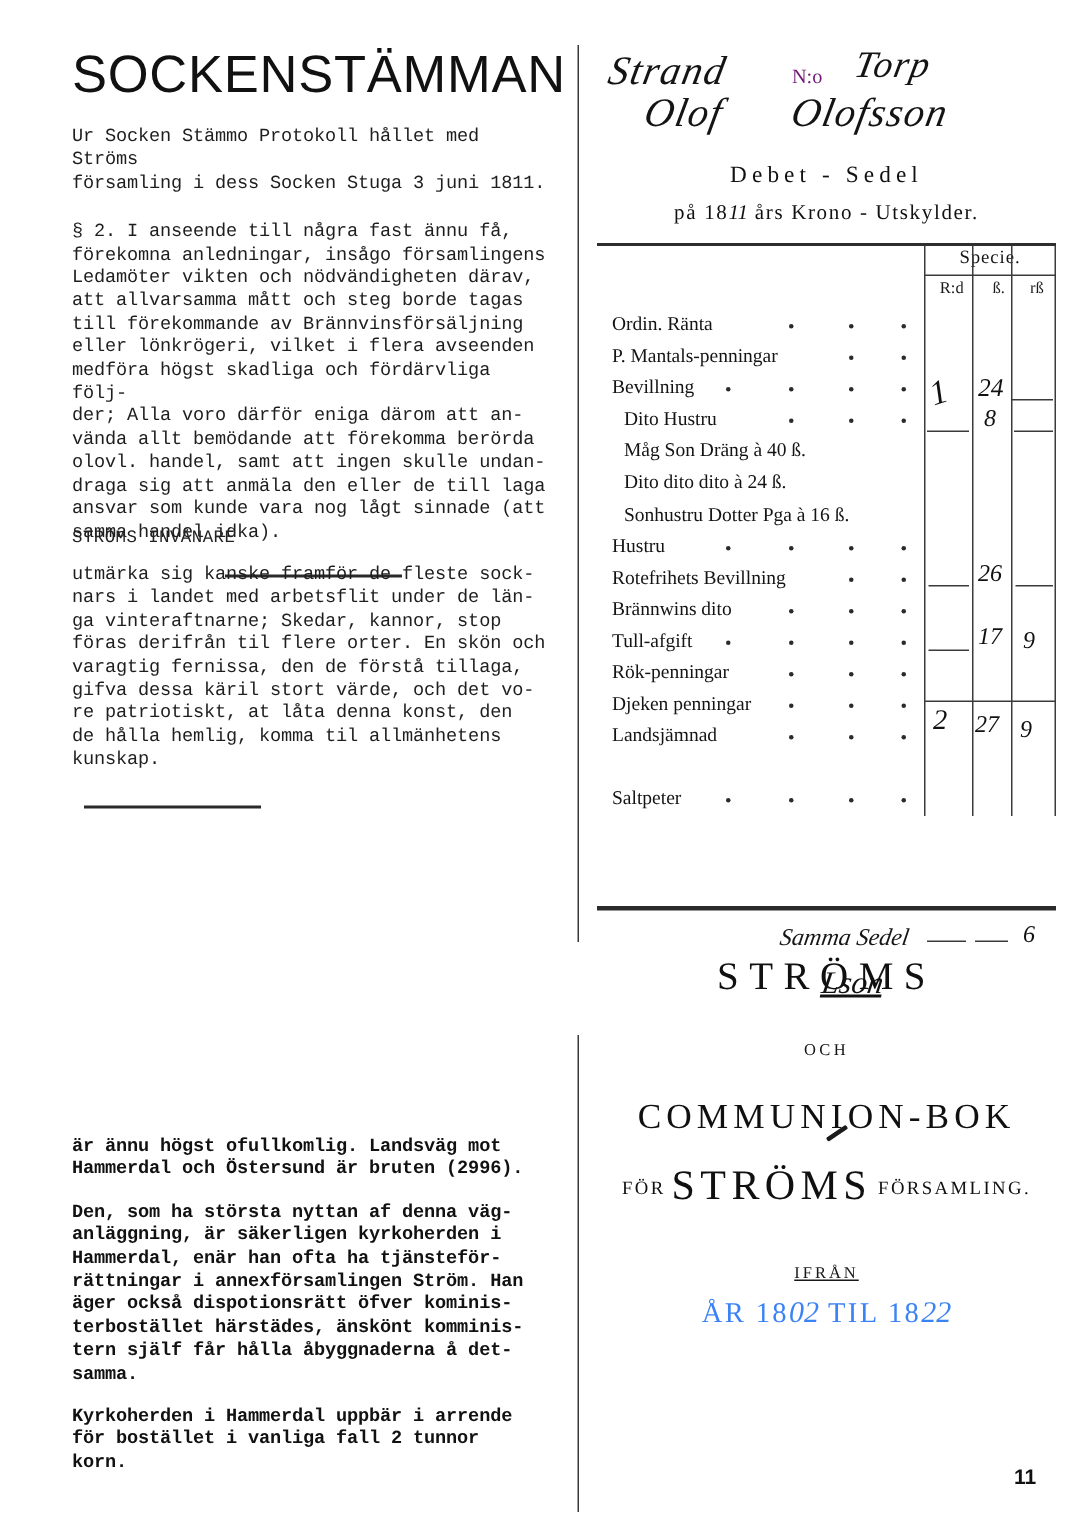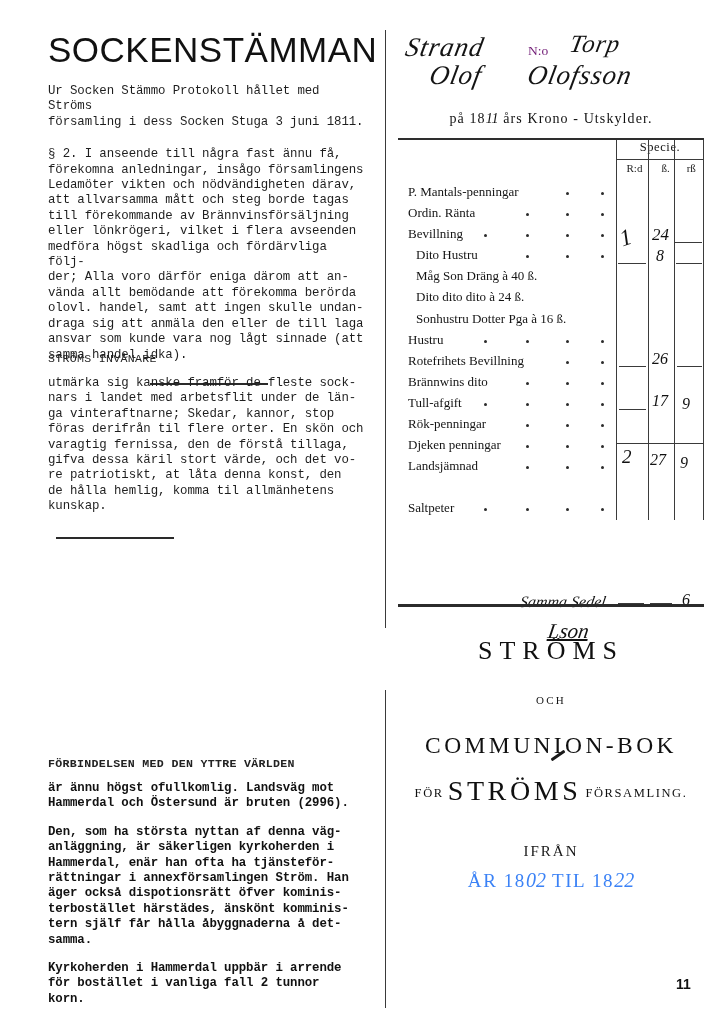--- a/index.html
+++ b/index.html
@@ -208,22 +208,23 @@
   }
   .fh-3{
     margin:16px 0 0 0;
     font-family:"Liberation Serif", serif;
     color:#101010;white-space:nowrap;
   }
   .fh-3 .sm{font-size:12.5px;letter-spacing:1.6px;vertical-align:3px;}
   .fh-3 .bg{font-size:28px;letter-spacing:3.6px;}
   .fh-ifran{
     font-family:"Liberation Serif", serif;
-    font-size:15px;letter-spacing:2px;color:#181818;
+    font-size:11px;letter-spacing:2px;color:#181818;
     margin:36px 0 0 0;
+    text-decoration:underline;
   }
   .fh-ar{
     font-family:"Liberation Serif", serif;
     font-size:19px;letter-spacing:1.6px;color:#3b82f6;
     margin:9px 0 0 0;white-space:nowrap;
   }
   .fh-ar .hwdig{
     font-style:italic;font-size:20px;letter-spacing:0;
   }
   .tick{
@@ -274,21 +275,20 @@
 föras derifrån til flere orter. En skön och
 varagtig fernissa, den de förstå tillaga,
 gifva dessa käril stort värde, och det vo-
 re patriotiskt, at låta denna konst, den
 de hålla hemlig, komma til allmänhetens
 kunskap.</p>
     <div class="divider d2"></div>
   </div>
 
   <div class="block-forb">
-    <p class="sec-head b">FÖRBINDELSEN MED DEN YTTRE VÄRLDEN</p>
     <p class="tw b">är ännu högst ofullkomlig. Landsväg mot
 Hammerdal och Östersund är bruten (2996).</p>
     <div class="gap-s"></div>
     <p class="tw b">Den, som ha största nyttan af denna väg-
 anläggning, är säkerligen kyrkoherden i
 Hammerdal, enär han ofta ha tjänsteför-
 rättningar i annexförsamlingen Ström. Han
 äger också dispotionsrätt öfver kominis-
 terbostället härstädes, änskönt komminis-
 tern själf får hålla åbyggnaderna å det-
@@ -305,20 +305,21 @@
       <span class="hw hw-name1 hw-strand">Strand</span>
       <span class="no-label">N:o</span>
       <span class="hw hw-name1 hw-torp">Torp</span>
     </div>
 
     <div class="hw-row2">
       <span class="hw hw-name1 hw-olof">Olof</span>
       <span class="hw hw-name1 hw-olofson">Olofsson</span>
     </div>
 
+    <div class="frakt debet-sedel">Debet - Sedel</div>
 
     <div class="frakt ars-rad">
       <span>på 18</span><span class="yr">11</span><span> års Krono - Utskylder.</span>
     </div>
 
     <div class="tbl">
       <div class="tbl-top"></div>
       <div class="specie-head">Specie.</div>
       <div class="specie-rule"></div>
       <div class="cur-head">
@@ -327,30 +328,30 @@
         <span>rß</span>
       </div>
 
       <div class="vline v0"></div>
       <div class="vline v1"></div>
       <div class="vline v2"></div>
       <div class="vline v3"></div>
 
       <div class="rows" id="table-rows">
           <div class="row">
+            <span class="lbl">Ordin. Ränta</span>
+            <span class="dots">
+              <i style="left: 128px;"></i>
+              <i style="left: 168px;"></i>
+              <i style="left: 203px;"></i>
+            </span>
+          </div>
+          <div class="row">
             <span class="lbl">P. Mantals-penningar</span>
             <span class="dots">
-              <i style="left: 168px;"></i>
-              <i style="left: 203px;"></i>
-            </span>
-          </div>
-          <div class="row">
-            <span class="lbl">Ordin. Ränta</span>
-            <span class="dots">
-              <i style="left: 128px;"></i>
               <i style="left: 168px;"></i>
               <i style="left: 203px;"></i>
             </span>
           </div>
           <div class="row">
             <span class="lbl">Bevillning</span>
             <span class="dots">
               <i style="left: 86px;"></i>
               <i style="left: 128px;"></i>
               <i style="left: 168px;"></i>

